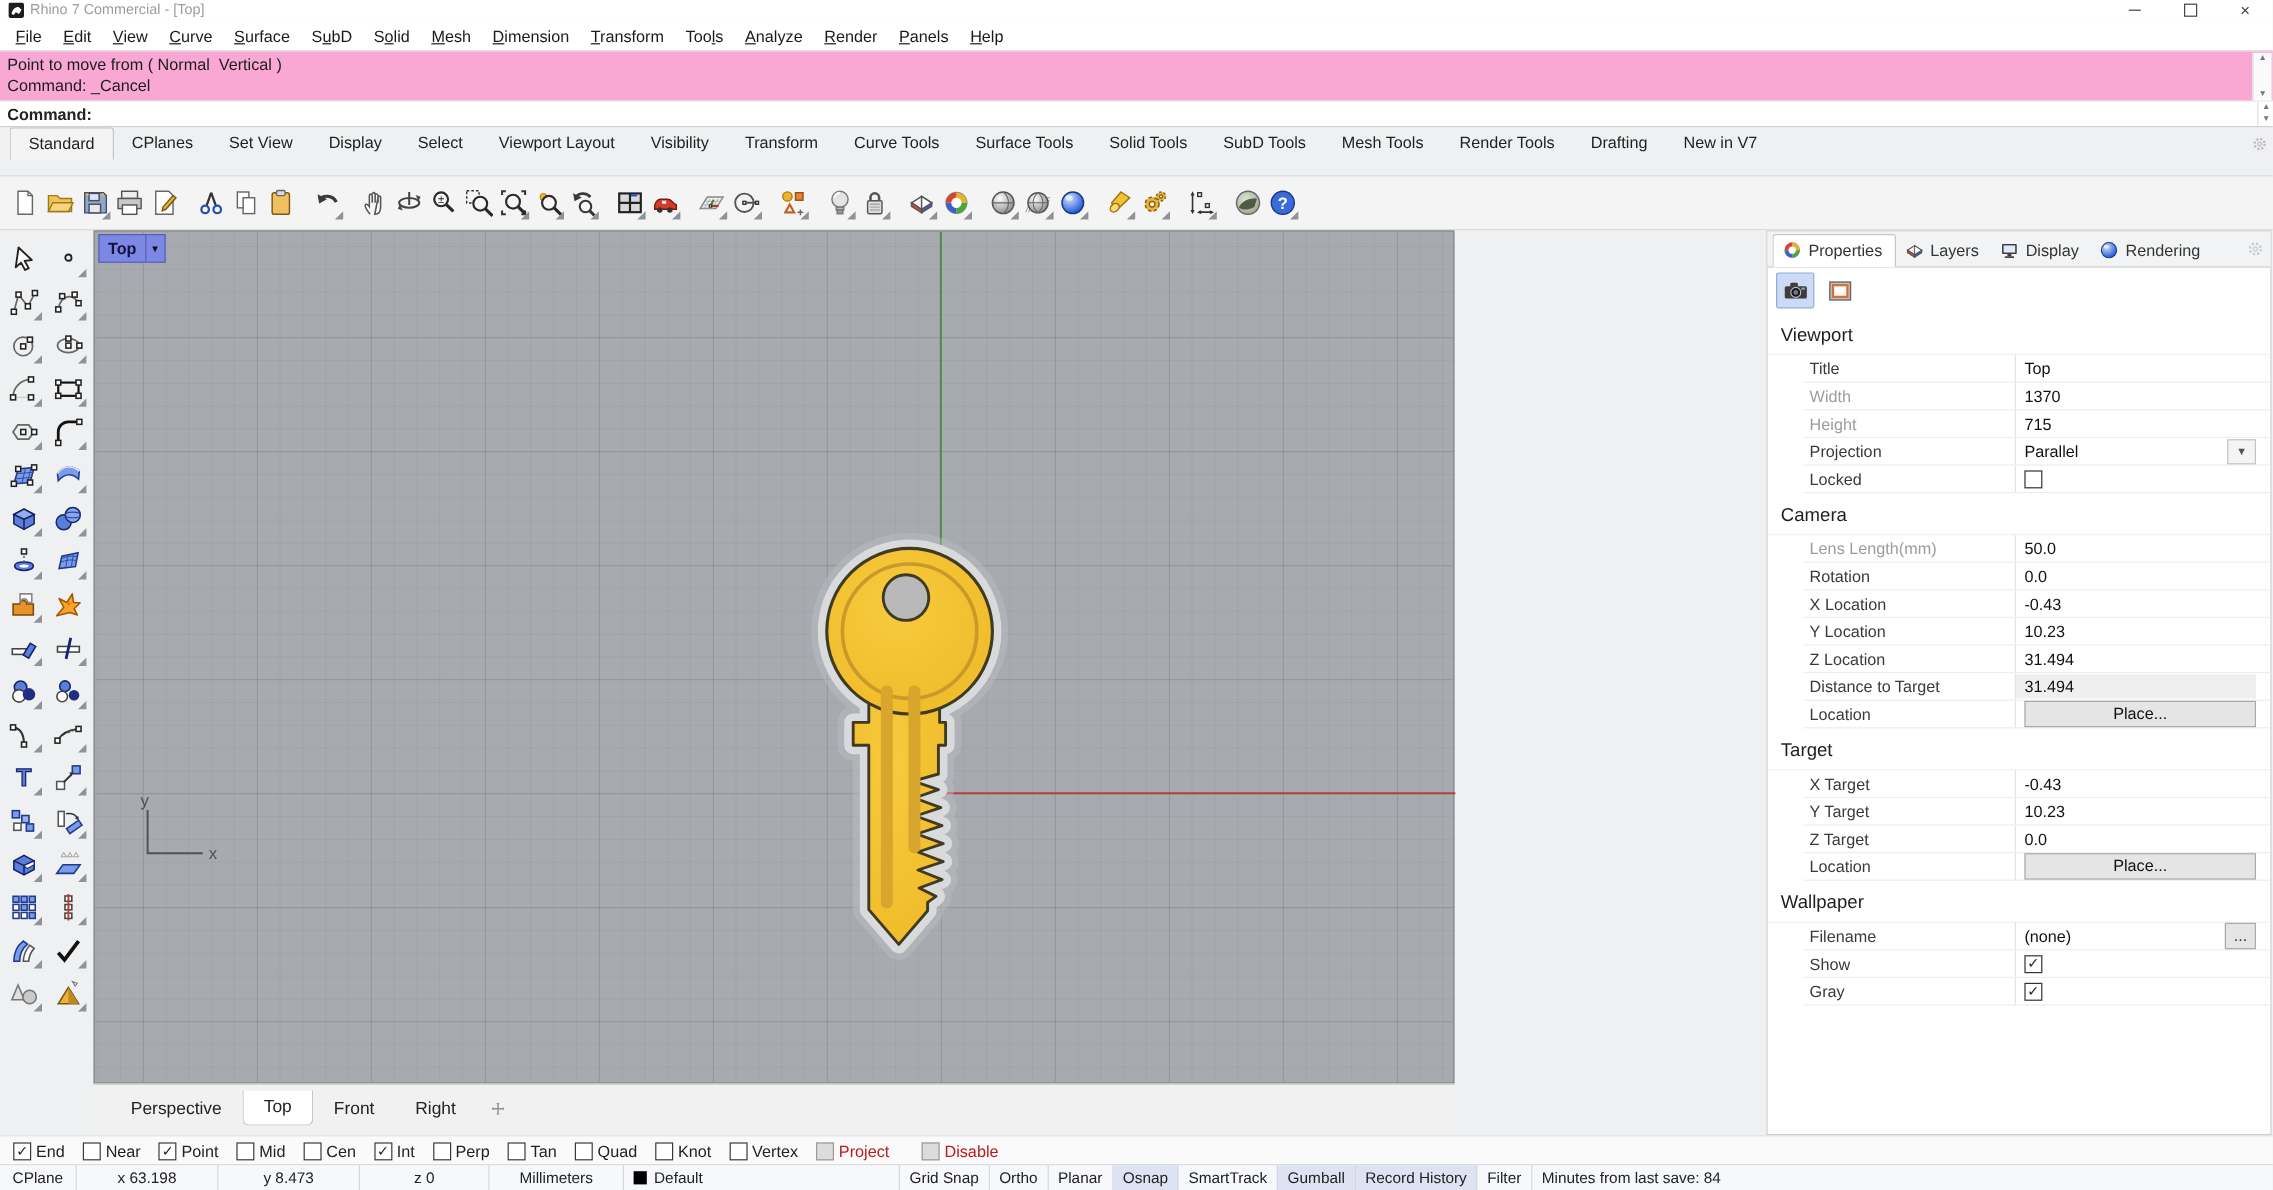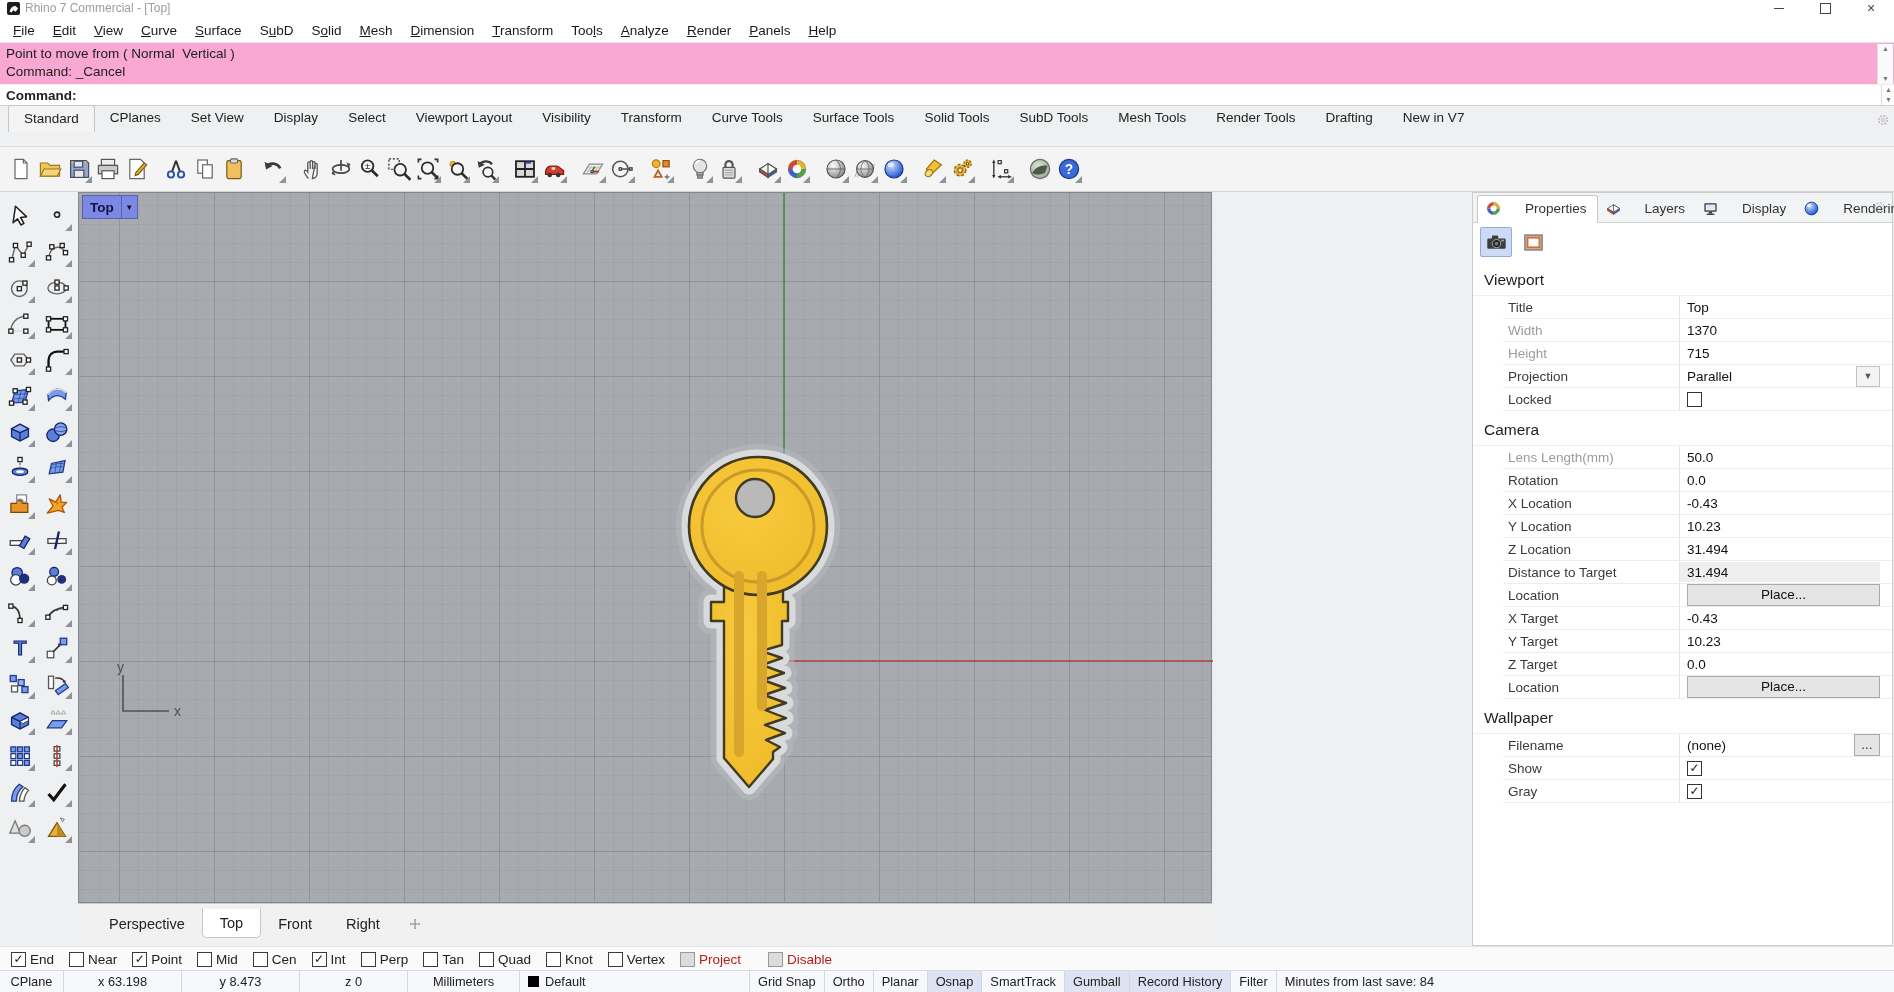--- a/index.html
+++ b/index.html
@@ -24,21 +24,21 @@
   
   #cmd-history{position:absolute;top:42px;left:0;right:0;height:42px;background:#f9a8d4;border-top:1px solid #e4e4e4;padding:2px 0 0 6px;box-sizing:border-box}
   .cmd-line{height:18px;line-height:18px;white-space:pre;font-size:13.5px;color:#1c1c1c}
   #cmd-scroll{position:absolute;right:1px;top:1px;width:15px;height:40px;border-left:1px solid #e0e0e0;display:flex;flex-direction:column;justify-content:space-between;align-items:center;background:#fafafa}
   .scroll-arrow{font-size:7px;color:#777;line-height:10px}
   #cmd-prompt-row{position:absolute;top:84px;left:0;right:0;height:22px;background:#fff;border-top:1px solid #eee;border-bottom:1px solid #cfcfcf;display:flex;align-items:center;padding-left:6px;box-sizing:border-box}
   #cmd-prompt{font-weight:bold;font-size:13.5px}
   #prompt-spin{margin-left:auto;margin-right:2px;display:flex;flex-direction:column;border-left:1px solid #e0e0e0;padding-left:3px}
 
   
-  #tabbar{position:absolute;top:105px;left:0;right:0;height:28px;display:flex;align-items:flex-start;padding-left:8px;box-sizing:border-box}
+  #tabbar{position:absolute;top:105px;left:0;right:0;height:28px;display:flex;align-items:center;padding-left:8px;box-sizing:border-box}
   .ribbon-tab{padding:5px 15px 6px 15px;font-size:13.5px;color:#222}
   .ribbon-tab.active{background:#f4f4f4;border:1px solid #c6c6c6;border-bottom:none;border-radius:3px 3px 0 0}
   #tabbar-gear{position:absolute;right:4px;bottom:6px;width:14px;height:14px;opacity:.55}
 
   
   #toolbar{position:absolute;top:146px;left:0;right:0;height:46px;background:#f4f4f4;border-top:1px solid #dcdcdc;border-bottom:1px solid #d6d6d6;display:flex;align-items:center;padding-left:6px;box-sizing:border-box}
   .tbtn{width:29px;height:30px;position:relative;display:flex;align-items:center;justify-content:center;border-radius:2px}
   .tbtn svg{width:24px;height:24px}
   .tbtn.gap{margin-left:10px}
   .flyout::after{content:"";position:absolute;right:1px;bottom:1px;border-left:7px solid transparent;border-bottom:7px solid #8e939a}
@@ -67,21 +67,21 @@
 
   
   #vp-tabs{position:absolute;left:78px;top:711px;width:1134px;height:40px;background:#f1f1f1;border-top:1px solid #c9c9c9;display:flex;align-items:center;padding-left:14px;box-sizing:border-box;font-size:14.5px}
   .vp-tab{padding:6px 17px;color:#222}
   .vp-tab.active{background:#fff;border:1px solid #c6c6c6;border-top:1px solid #f1f1f1;border-radius:0 0 5px 5px;margin-top:-1px}
   #vp-add{width:16px;height:16px;margin-left:10px;opacity:.8}
 
   
   #panel{position:absolute;left:1472px;top:0;width:421px;bottom:0;background:#fff;border:1px solid #cccccc;box-sizing:border-box}
   #panel-tabs{height:29px;background:#f2f3f4;display:flex;align-items:flex-end;padding-left:4px;border-bottom:1px solid #cfcfcf;position:relative}
-  .ptab{display:flex;align-items:center;gap:23px;padding:4px 10px 5px 7px;font-size:13.5px;color:#333;white-space:nowrap}
+  .ptab{display:flex;align-items:center;gap:5px;padding:4px 10px 5px 7px;font-size:13.5px;color:#333;white-space:nowrap}
   .ptab .icon{width:17px;height:17px}
   .ptab.active{background:#fff;border:1px solid #c6c6c6;border-bottom:1px solid #fff;border-radius:3px 3px 0 0;margin-bottom:-1px}
   #panel-gear{position:absolute;right:5px;top:7px;width:15px;height:15px;opacity:.5}
   #panel-toolbar{height:38px;display:flex;align-items:center;padding-left:7px;gap:5px}
   .pbtn{width:30px;height:28px;display:flex;align-items:center;justify-content:center;border:1px solid transparent;border-radius:2px}
   .pbtn svg{width:23px;height:23px}
   .pbtn.active{background:#ccdaf5;border:1px solid #8fadd8}
   .psection-title{font-size:15.5px;color:#1e1e1e;padding:10px 0 6px 11px;border-bottom:1px solid #f0f0f0}
   .prow{display:flex;align-items:center;height:22px;margin-left:30px;border-bottom:1px solid #ededed;font-size:13.5px}
   .prow-label{width:176px;padding-left:5px;color:#3a3a3a;box-sizing:border-box;white-space:nowrap}
@@ -1053,20 +1053,21 @@
           <span class="prow-val">
             <span class="valstatic">31.494</span>
           </span>
         </div>
         <div class="prow">
           <span class="prow-label">Location</span>
           <span class="prow-val">
             <span class="btn-place">Place...</span>
           </span>
         </div>
+        <div class="psection-title">Target</div>
         <div class="prow">
           <span class="prow-label">X Target</span>
           <span class="prow-val">
             <span class="valtext">-0.43</span>
           </span>
         </div>
         <div class="prow">
           <span class="prow-label">Y Target</span>
           <span class="prow-val">
             <span class="valtext">10.23</span>

